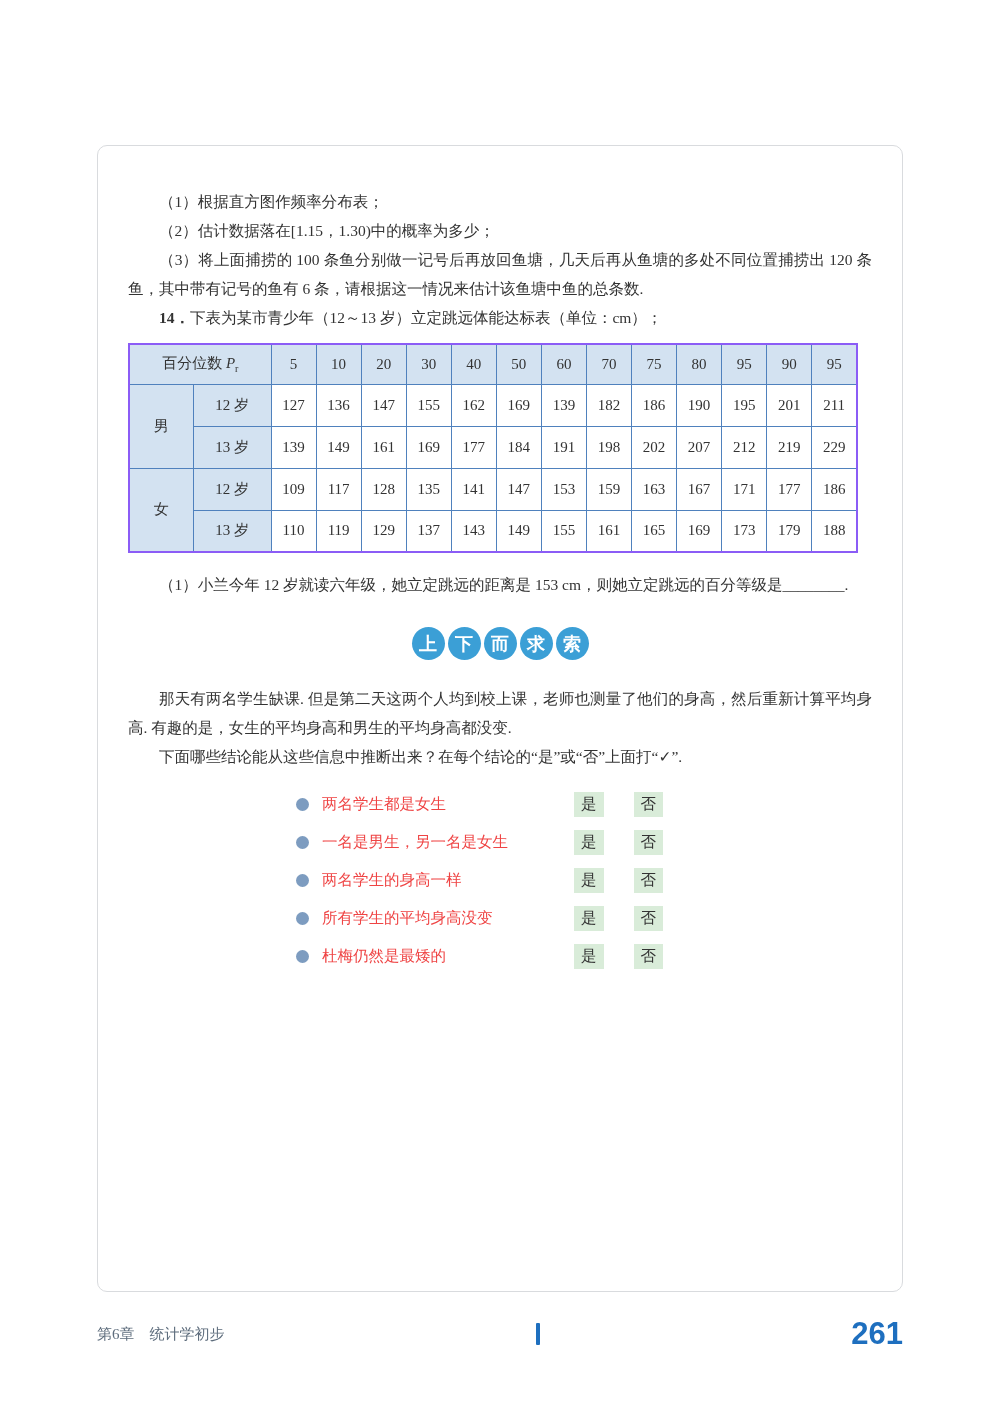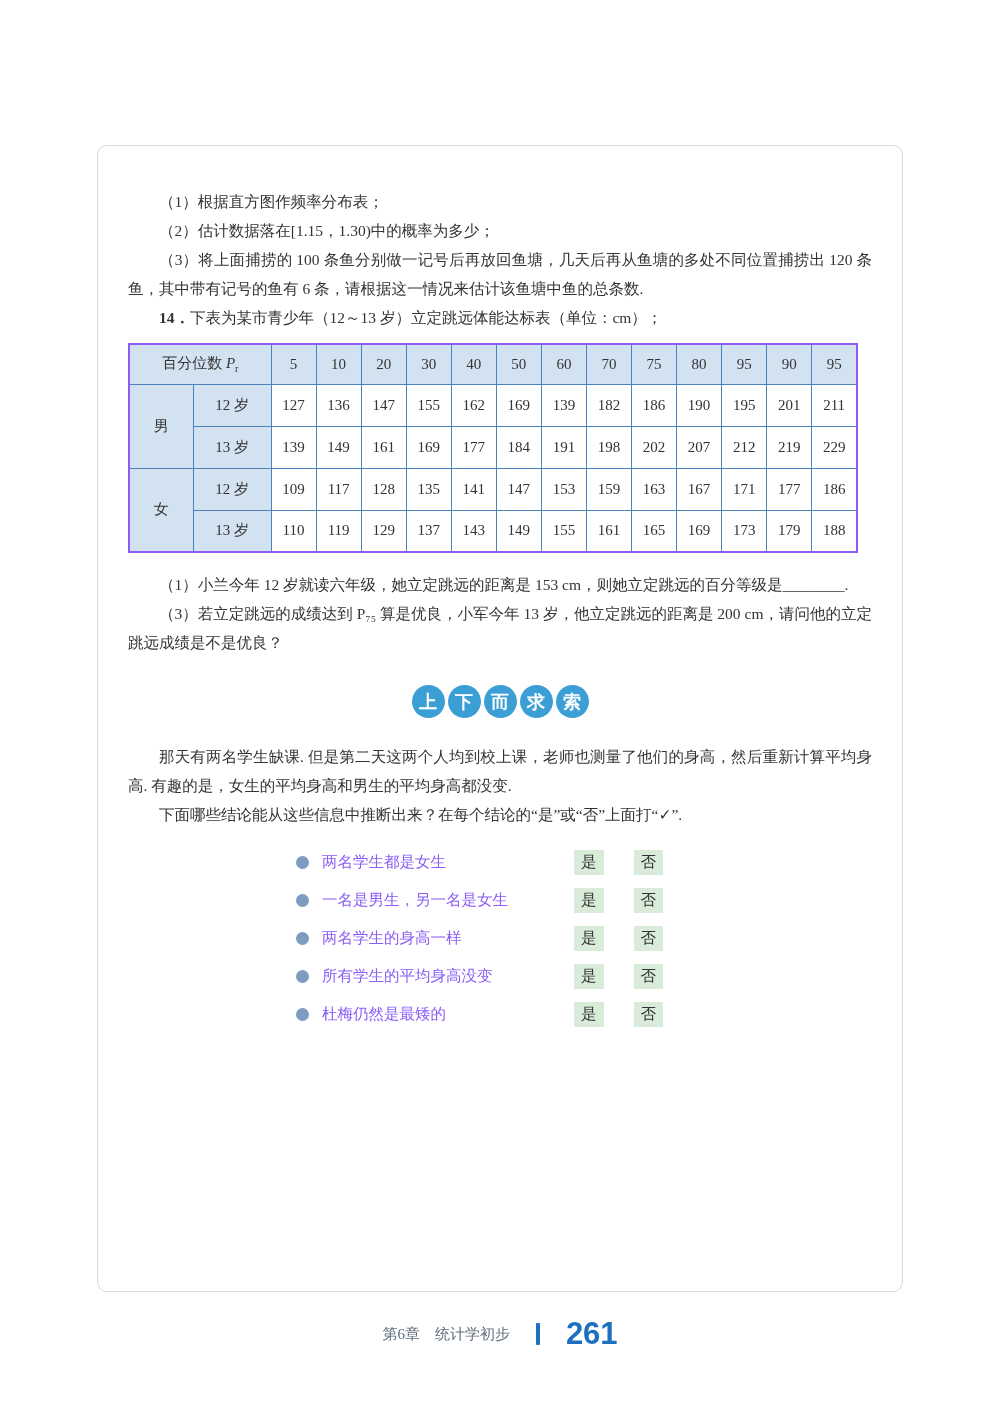--- a/index.html
+++ b/index.html
@@ -41,28 +41,28 @@
   .bchar {
     width:33px; height:33px; border-radius:50%; background:#3b9fd6; color:#fff;
     font-size:18px; font-weight:bold; display:flex; align-items:center; justify-content:center;
     font-family:"Liberation Sans","DejaVu Sans",sans-serif;
   }
 
   
   .clist { margin:14px 0 0 168px; }
   .crow { display:flex; align-items:center; height:38px; }
   .dot { width:13px; height:13px; border-radius:50%; background:#7d9cc0; margin-right:13px; flex:0 0 auto; }
-  .clabel { width:252px; font-size:15.5px; color:#8b5cf6; }
+  .clabel { width:252px; font-size:15.5px; color:#ef4444; }
   .opt { background:#d9ecd9; padding:2px 7px; font-size:15.5px; color:#333; }
   .opt.yes { margin-right:30px; }
 
   
   .footer {
     position:absolute; left:97px; top:1316px; width:806px;
-    display:flex; justify-content:center; align-items:center; gap:26px;
+    display:flex; justify-content:space-between; align-items:center; gap:10px;
   }
   .chapter { font-size:15px; color:#5d6c7c; }
   .fbar { width:4px; height:22px; background:#1e6fbf; border-radius:1px; }
   .pagenum {
     font-size:31px; color:#1e6fbf; font-weight:bold;
     font-family:"Liberation Sans","DejaVu Sans",sans-serif;
   }
 </style>
 </head>
 <body>
@@ -175,21 +175,20 @@
           <td>165</td>
           <td>169</td>
           <td>173</td>
           <td>179</td>
           <td>188</td>
         </tr>
       </tbody>
   </table>
 
   <p class="para">（1）小兰今年 12 岁就读六年级，她立定跳远的距离是 153 cm，则她立定跳远的百分等级是________.</p>
-  <p class="para">（3）若立定跳远的成绩达到 P₇₅ 算是优良，小军今年 13 岁，他立定跳远的距离是 200 cm，请问他的立定跳远成绩是不是优良？</p>
 
   <div class="badge">
       <span class="bchar">上</span>
       <span class="bchar">下</span>
       <span class="bchar">而</span>
       <span class="bchar">求</span>
       <span class="bchar">索</span>
     </div>
 
   <p class="para">那天有两名学生缺课. 但是第二天这两个人均到校上课，老师也测量了他们的身高，然后重新计算平均身高. 有趣的是，女生的平均身高和男生的平均身高都没变.</p>

